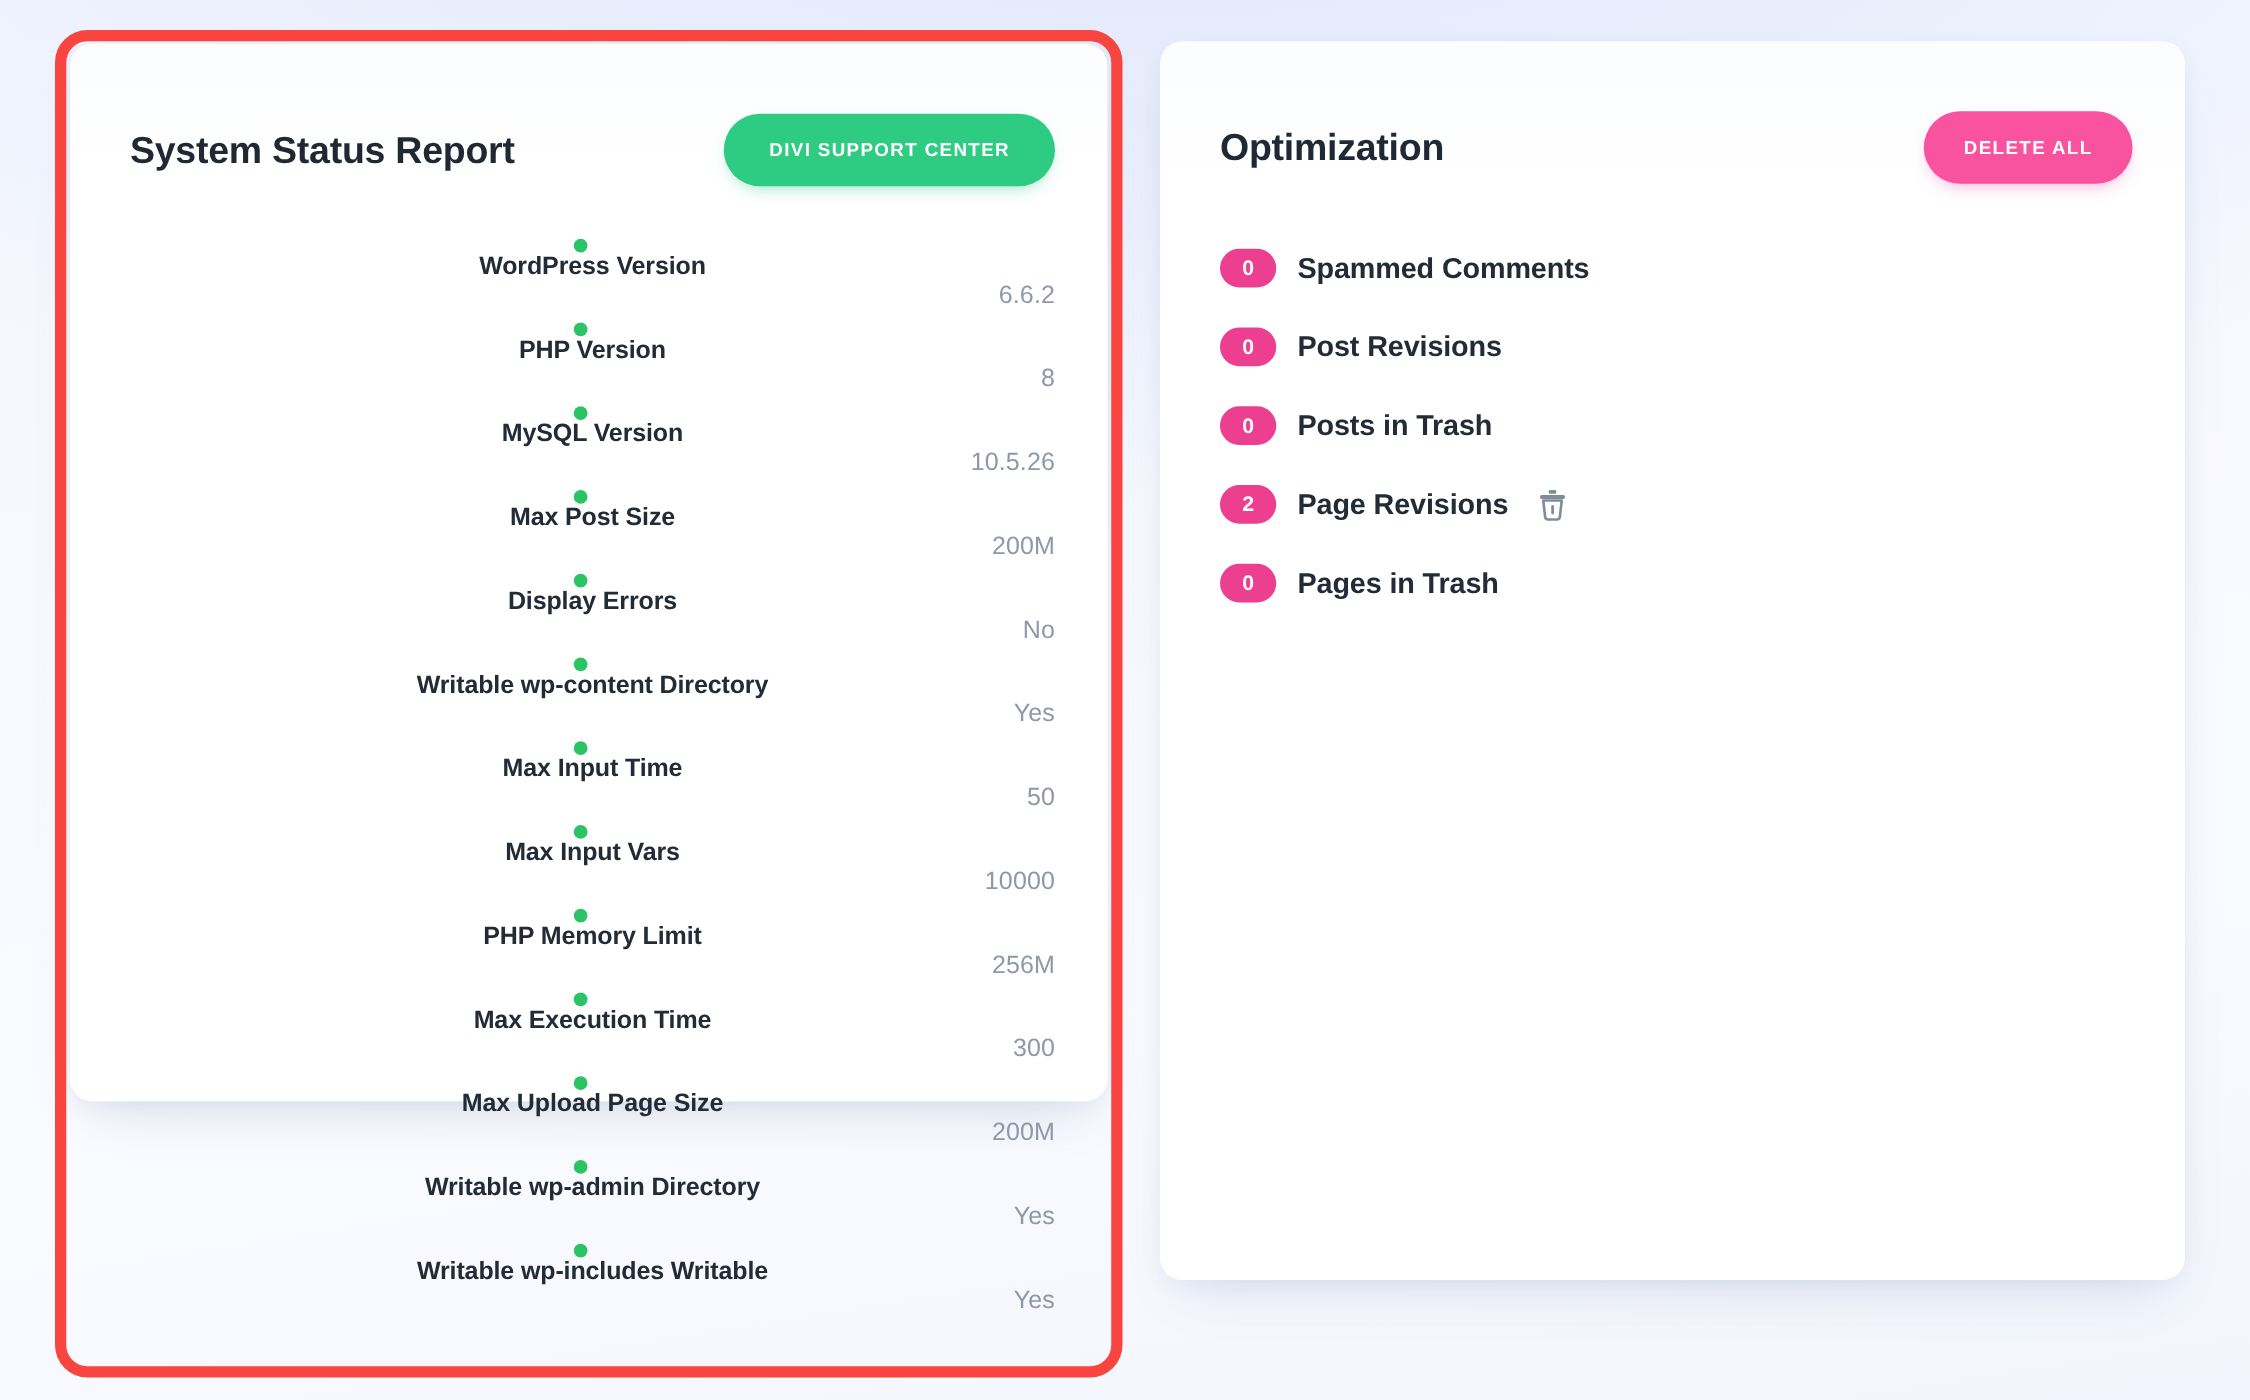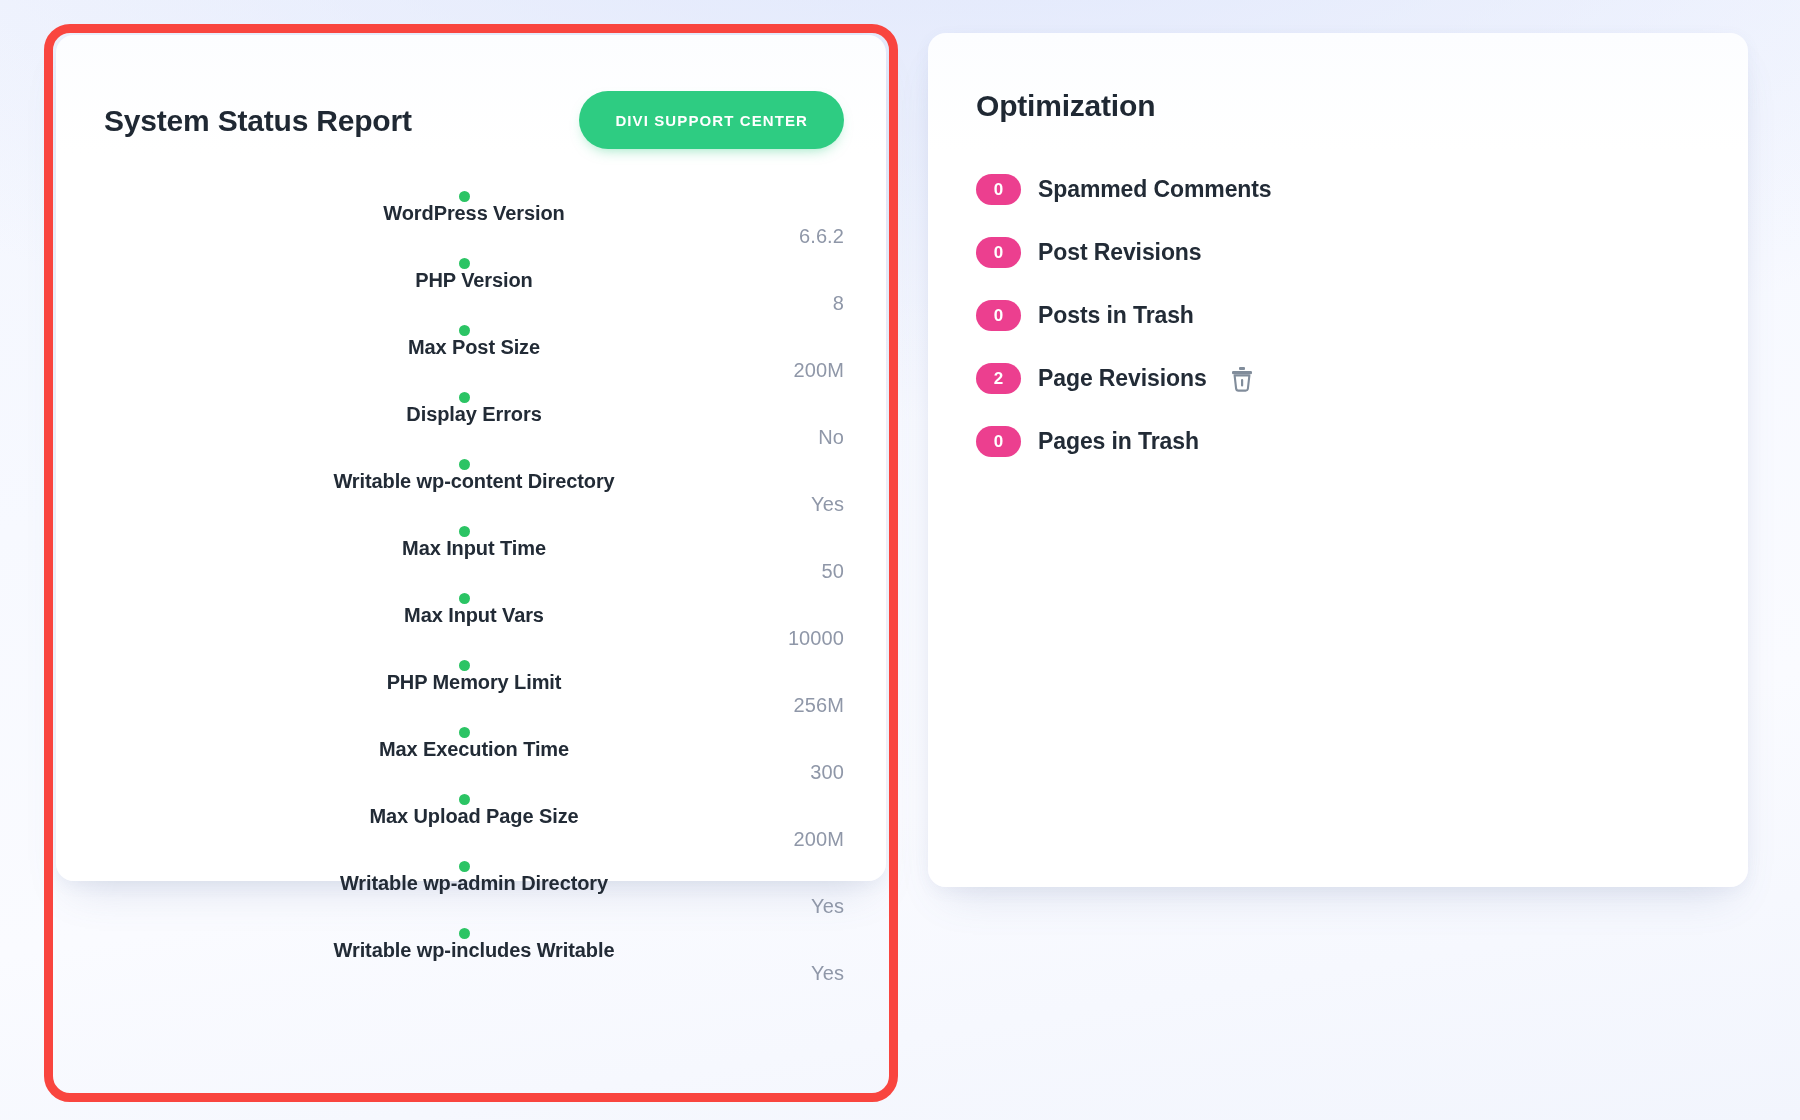--- a/index.html
+++ b/index.html
@@ -50,21 +50,21 @@
     border: 9px solid #f9453f;
     border-radius: 26px;
     pointer-events: none;
     z-index: 5;
   }
 
   .panel-right {
     left: 928px;
     top: 33px;
     width: 820px;
-    height: 854px;
+    height: 991px;
     box-shadow: 0 22px 42px -18px rgba(92,110,160,0.20),
                 0 4px 16px rgba(92,110,160,0.06);
   }
 
   
   .panel-head {
     display: flex;
     align-items: center;
     justify-content: space-between;
     padding: 56px 42px 0 48px;
@@ -205,20 +205,25 @@
           <span class="status-label">WordPress Version</span>
           <span class="status-value">6.6.2</span>
         </div>
         <div class="status-row">
           <span class="status-dot"></span>
           <span class="status-label">PHP Version</span>
           <span class="status-value">8</span>
         </div>
         <div class="status-row">
           <span class="status-dot"></span>
+          <span class="status-label">MySQL Version</span>
+          <span class="status-value">10.5.26</span>
+        </div>
+        <div class="status-row">
+          <span class="status-dot"></span>
           <span class="status-label">Max Post Size</span>
           <span class="status-value">200M</span>
         </div>
         <div class="status-row">
           <span class="status-dot"></span>
           <span class="status-label">Display Errors</span>
           <span class="status-value">No</span>
         </div>
         <div class="status-row">
           <span class="status-dot"></span>
@@ -262,20 +267,21 @@
         </div>
       </div>
   </div>
 
   <div class="highlight-ring"></div>
 
   <div class="panel panel-right">
 
     <div class="panel-head">
       <div class="panel-title">Optimization</div>
+      <button class="pill-btn btn-delete">DELETE ALL</button>
     </div>
 
     <div class="opt-list">
         <div class="opt-row">
           <span class="opt-badge">0</span>
           <span class="opt-label">Spammed Comments</span>
         </div>
         <div class="opt-row">
           <span class="opt-badge">0</span>
           <span class="opt-label">Post Revisions</span>

